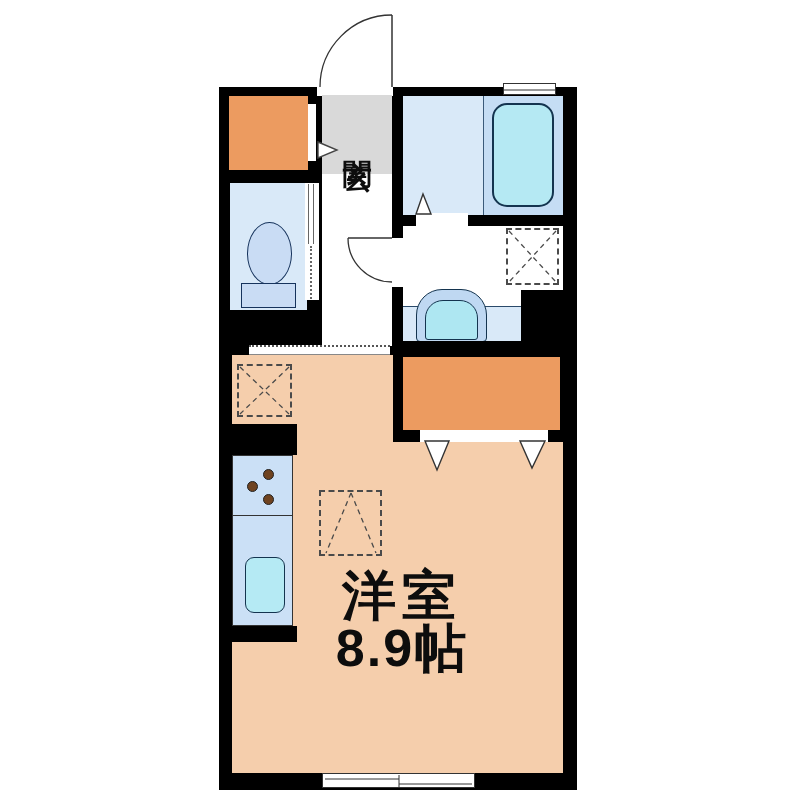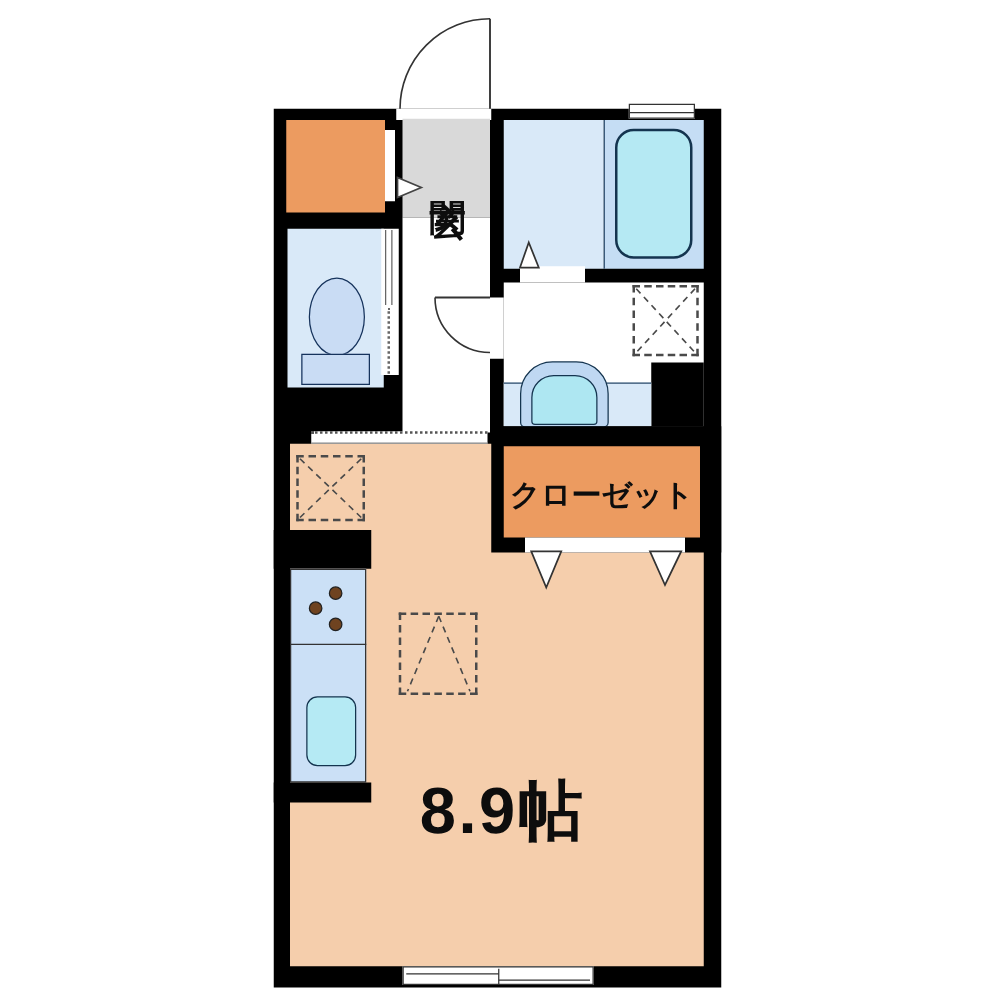--- a/index.html
+++ b/index.html
@@ -106,16 +106,16 @@
     <polygon points="318,142 337,150 318,158" fill="#fff" stroke="#444" stroke-width="1.4"></polygon>
 
     <line x1="503" y1="90" x2="556" y2="90" stroke="#333" stroke-width="1"></line>
 
     <line x1="325" y1="779" x2="399" y2="779" stroke="#333" stroke-width="1"></line>
     <line x1="399" y1="784" x2="472" y2="784" stroke="#333" stroke-width="1"></line>
     <line x1="399" y1="775" x2="399" y2="788" stroke="#333" stroke-width="1"></line>
   </svg>
 
   <div class="abs label" style="left:322px;top:102px;width:70px;height:70px;font-size:29px;line-height:1.15;writing-mode:vertical-rl;text-orientation:upright;margin:0 auto;display:flex;align-items:center;justify-content:center;">玄関</div>
-  <div class="abs label" style="left:403px;top:380px;width:157px;font-size:24px;">クローゼット</div>
+  <div class="abs label" style="left:232px;top:560px;width:340px;font-size:54px;letter-spacing:6px;">洋室</div>
   <div class="abs label" style="left:232px;top:614px;width:340px;font-size:52px;letter-spacing:2px;">8.9帖</div>
 
 </div>
 
 </body></html>

